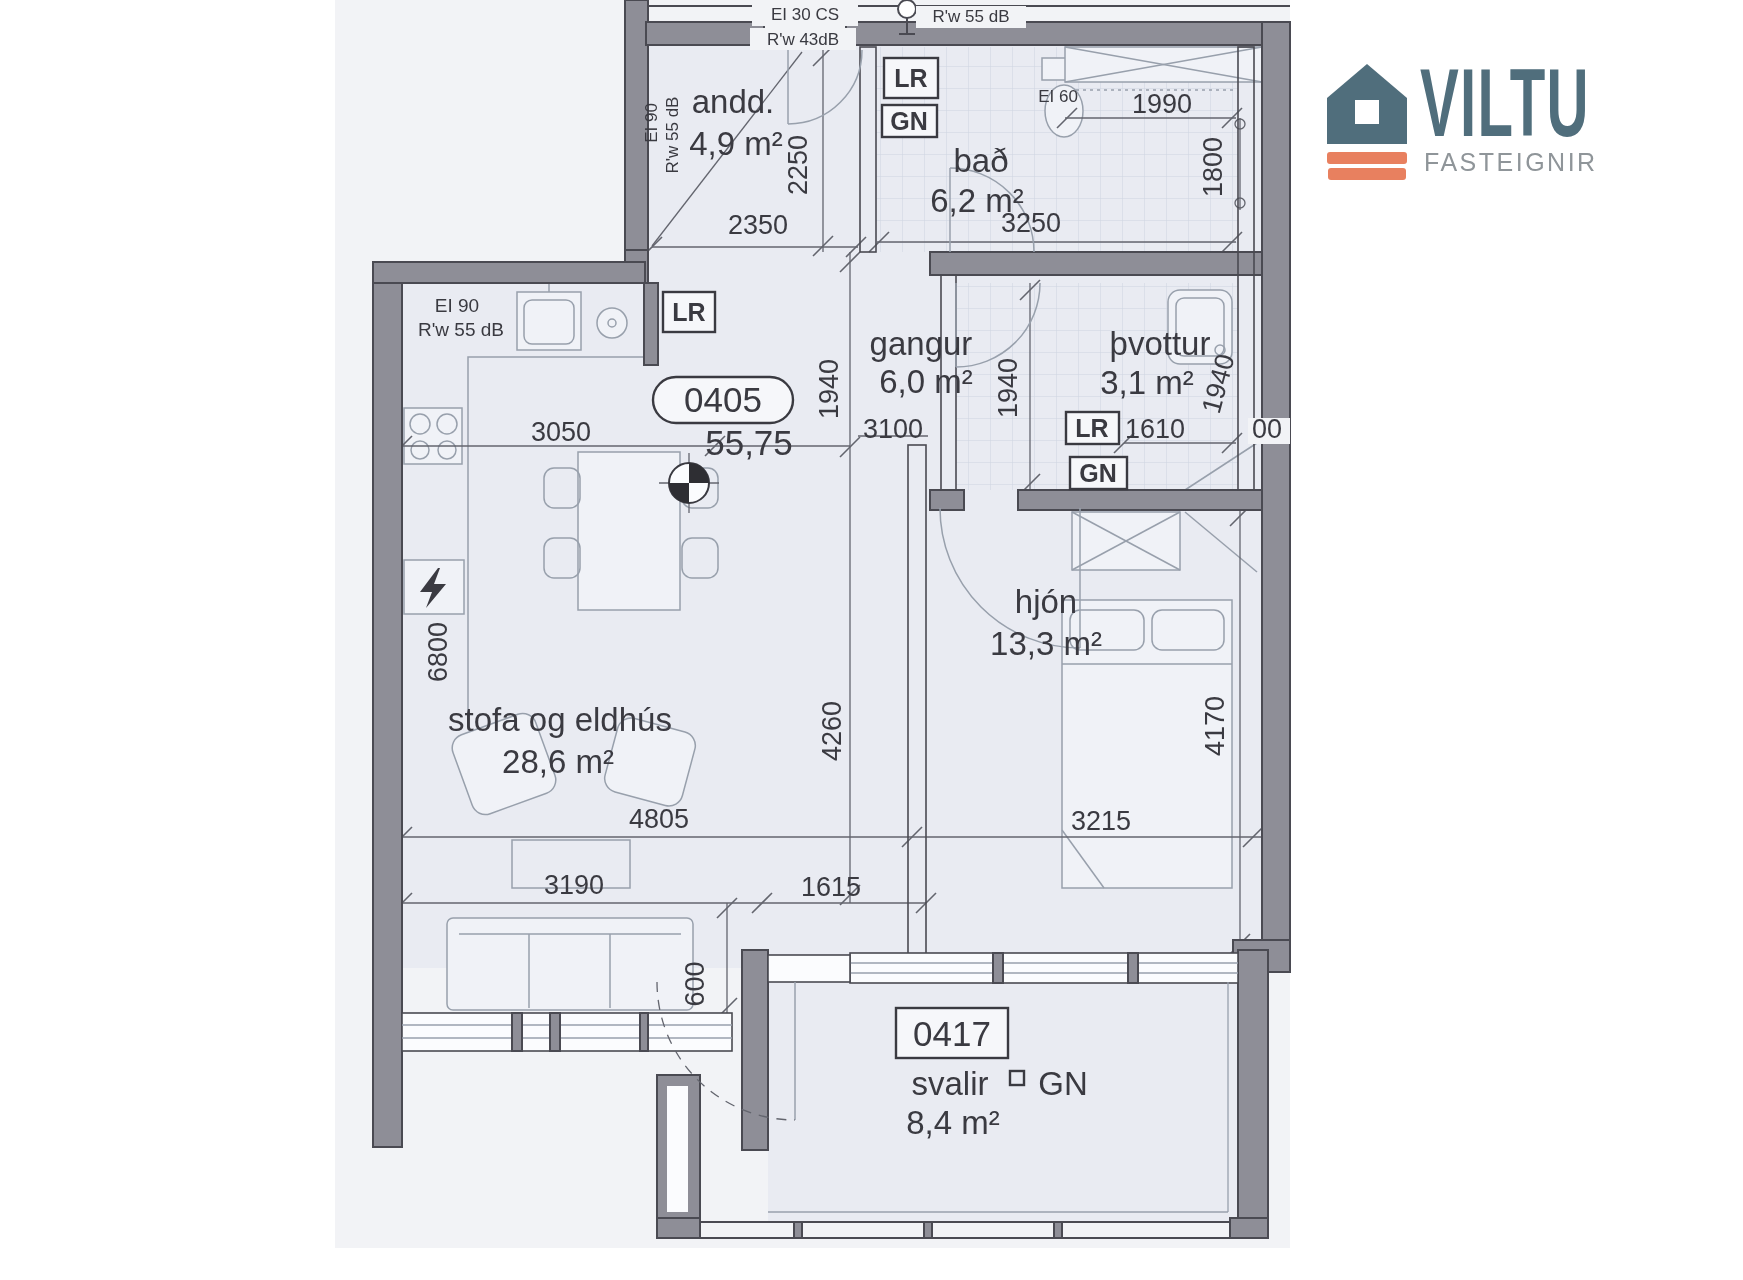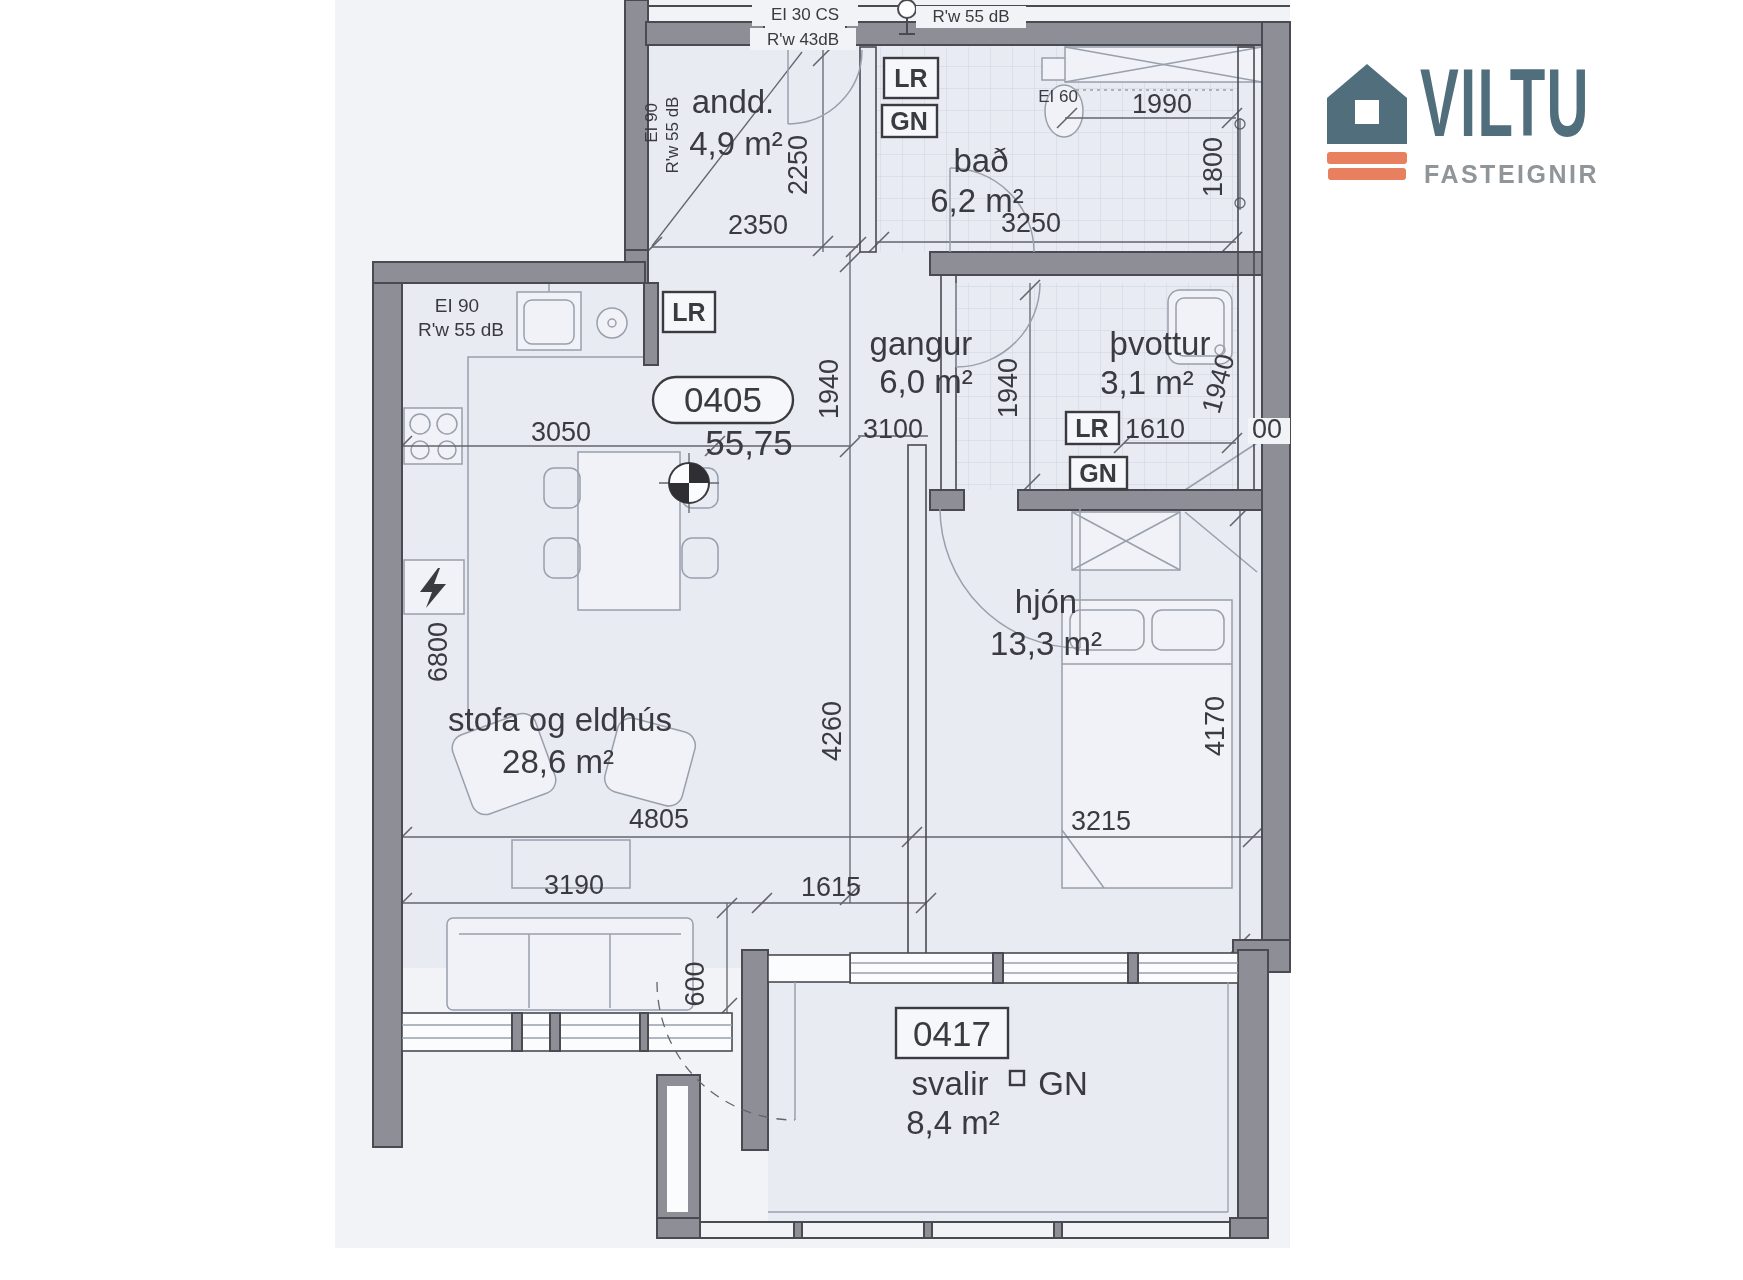--- a/index.html
+++ b/index.html
@@ -25,21 +25,21 @@
   .thin2{stroke:var(--furn);stroke-width:1.5;fill:none}
   .roomfill{fill:var(--paper)}
   .scanfill{fill:var(--scan)}
   .boxr{fill:#f6f7fa;stroke:var(--ink);stroke-width:2.4}
   .dark{stroke:var(--wallstroke);stroke-width:2;fill:none}
   .tkg{stroke:var(--line);stroke-width:1.6}
   .logo-icon{position:absolute;left:1325px;top:62px}
   .brand{position:absolute;left:1420px;top:64px;font-size:97px;font-weight:bold;
          color:var(--slate);letter-spacing:2px;line-height:0.8;
          transform:scaleX(0.6);transform-origin:left top;white-space:nowrap}
-  .tagline{position:absolute;left:1424px;top:160px;font-size:25px;font-weight:bold;
+  .tagline{position:absolute;left:1424px;top:148px;font-size:25px;font-weight:normal;
            letter-spacing:2.5px;color:var(--graytag);white-space:nowrap}
 </style>
 </head>
 <body>
 
 <div id="canvas">
 
 <svg id="plan" width="1743" height="1280" viewBox="0 0 1743 1280">
   <defs>
     <pattern id="hatch" width="7" height="7" patternTransform="rotate(45)">

